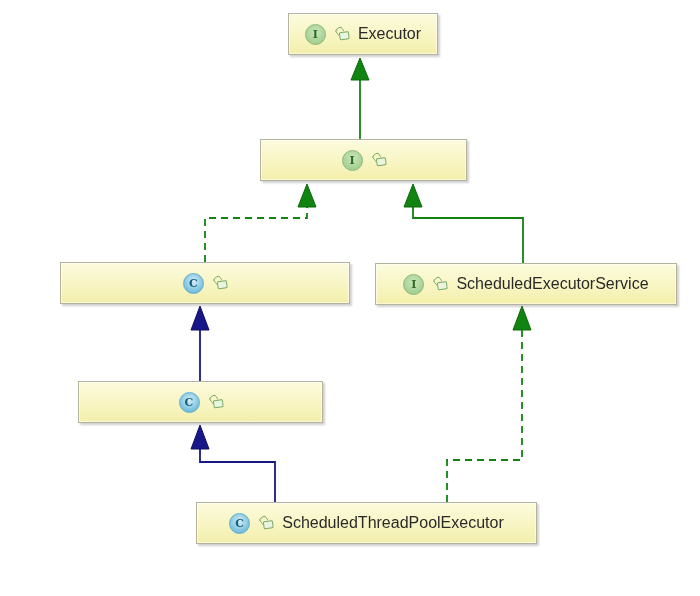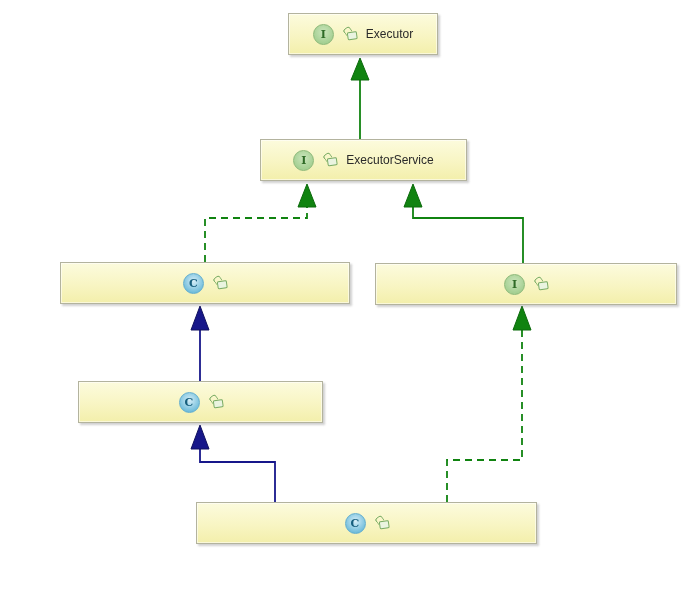--- a/index.html
+++ b/index.html
@@ -29,21 +29,21 @@
     background: linear-gradient(180deg, #fcfbdd 0%, #f8f5c3 55%, #f3efab 100%);
     border: 1px solid #b3b39e;
     box-shadow: 2px 2px 2px rgba(120,120,120,0.35), inset 0 0 0 1px rgba(255,255,255,0.55);
     display: flex;
     align-items: center;
     justify-content: center;
     gap: 9px;
     cursor: default;
   }
   .node .label {
-    font-size: 12px;
+    font-size: 16px;
     color: #2a2a2a;
     white-space: nowrap;
   }
   .type-icon {
     width: 19px; height: 19px;
     border-radius: 50%;
     display: flex;
     align-items: center;
     justify-content: center;
     font-family: "DejaVu Serif", serif;
@@ -134,48 +134,49 @@
       </span>
     <span class="label">Executor</span>
   </div>
 
   <div class="node" id="n-executorService">
     <span class="type-icon iface">I</span>
     <span class="lock-icon">
         <span class="shackle"></span>
         <span class="body"></span>
       </span>
-    <span class="label">ExecutorService</span>
   </div>
 
   <div class="node" id="n-abstractExecutor">
     <span class="type-icon cls">C</span>
     <span class="lock-icon">
         <span class="shackle"></span>
         <span class="body"></span>
       </span>
   </div>
 
   <div class="node" id="n-scheduledExecutor">
     <span class="type-icon iface">I</span>
     <span class="lock-icon">
         <span class="shackle"></span>
         <span class="body"></span>
       </span>
+    <span class="label">ScheduledExecutorService</span>
   </div>
 
   <div class="node" id="n-threadPool">
     <span class="type-icon cls">C</span>
     <span class="lock-icon">
         <span class="shackle"></span>
         <span class="body"></span>
       </span>
   </div>
 
   <div class="node" id="n-scheduledThreadPool">
     <span class="type-icon cls">C</span>
     <span class="lock-icon">
         <span class="shackle"></span>
         <span class="body"></span>
       </span>
+    <span class="label">ScheduledThreadPoolExecutor</span>
   </div>
 
 </div>
 
 </body></html>

